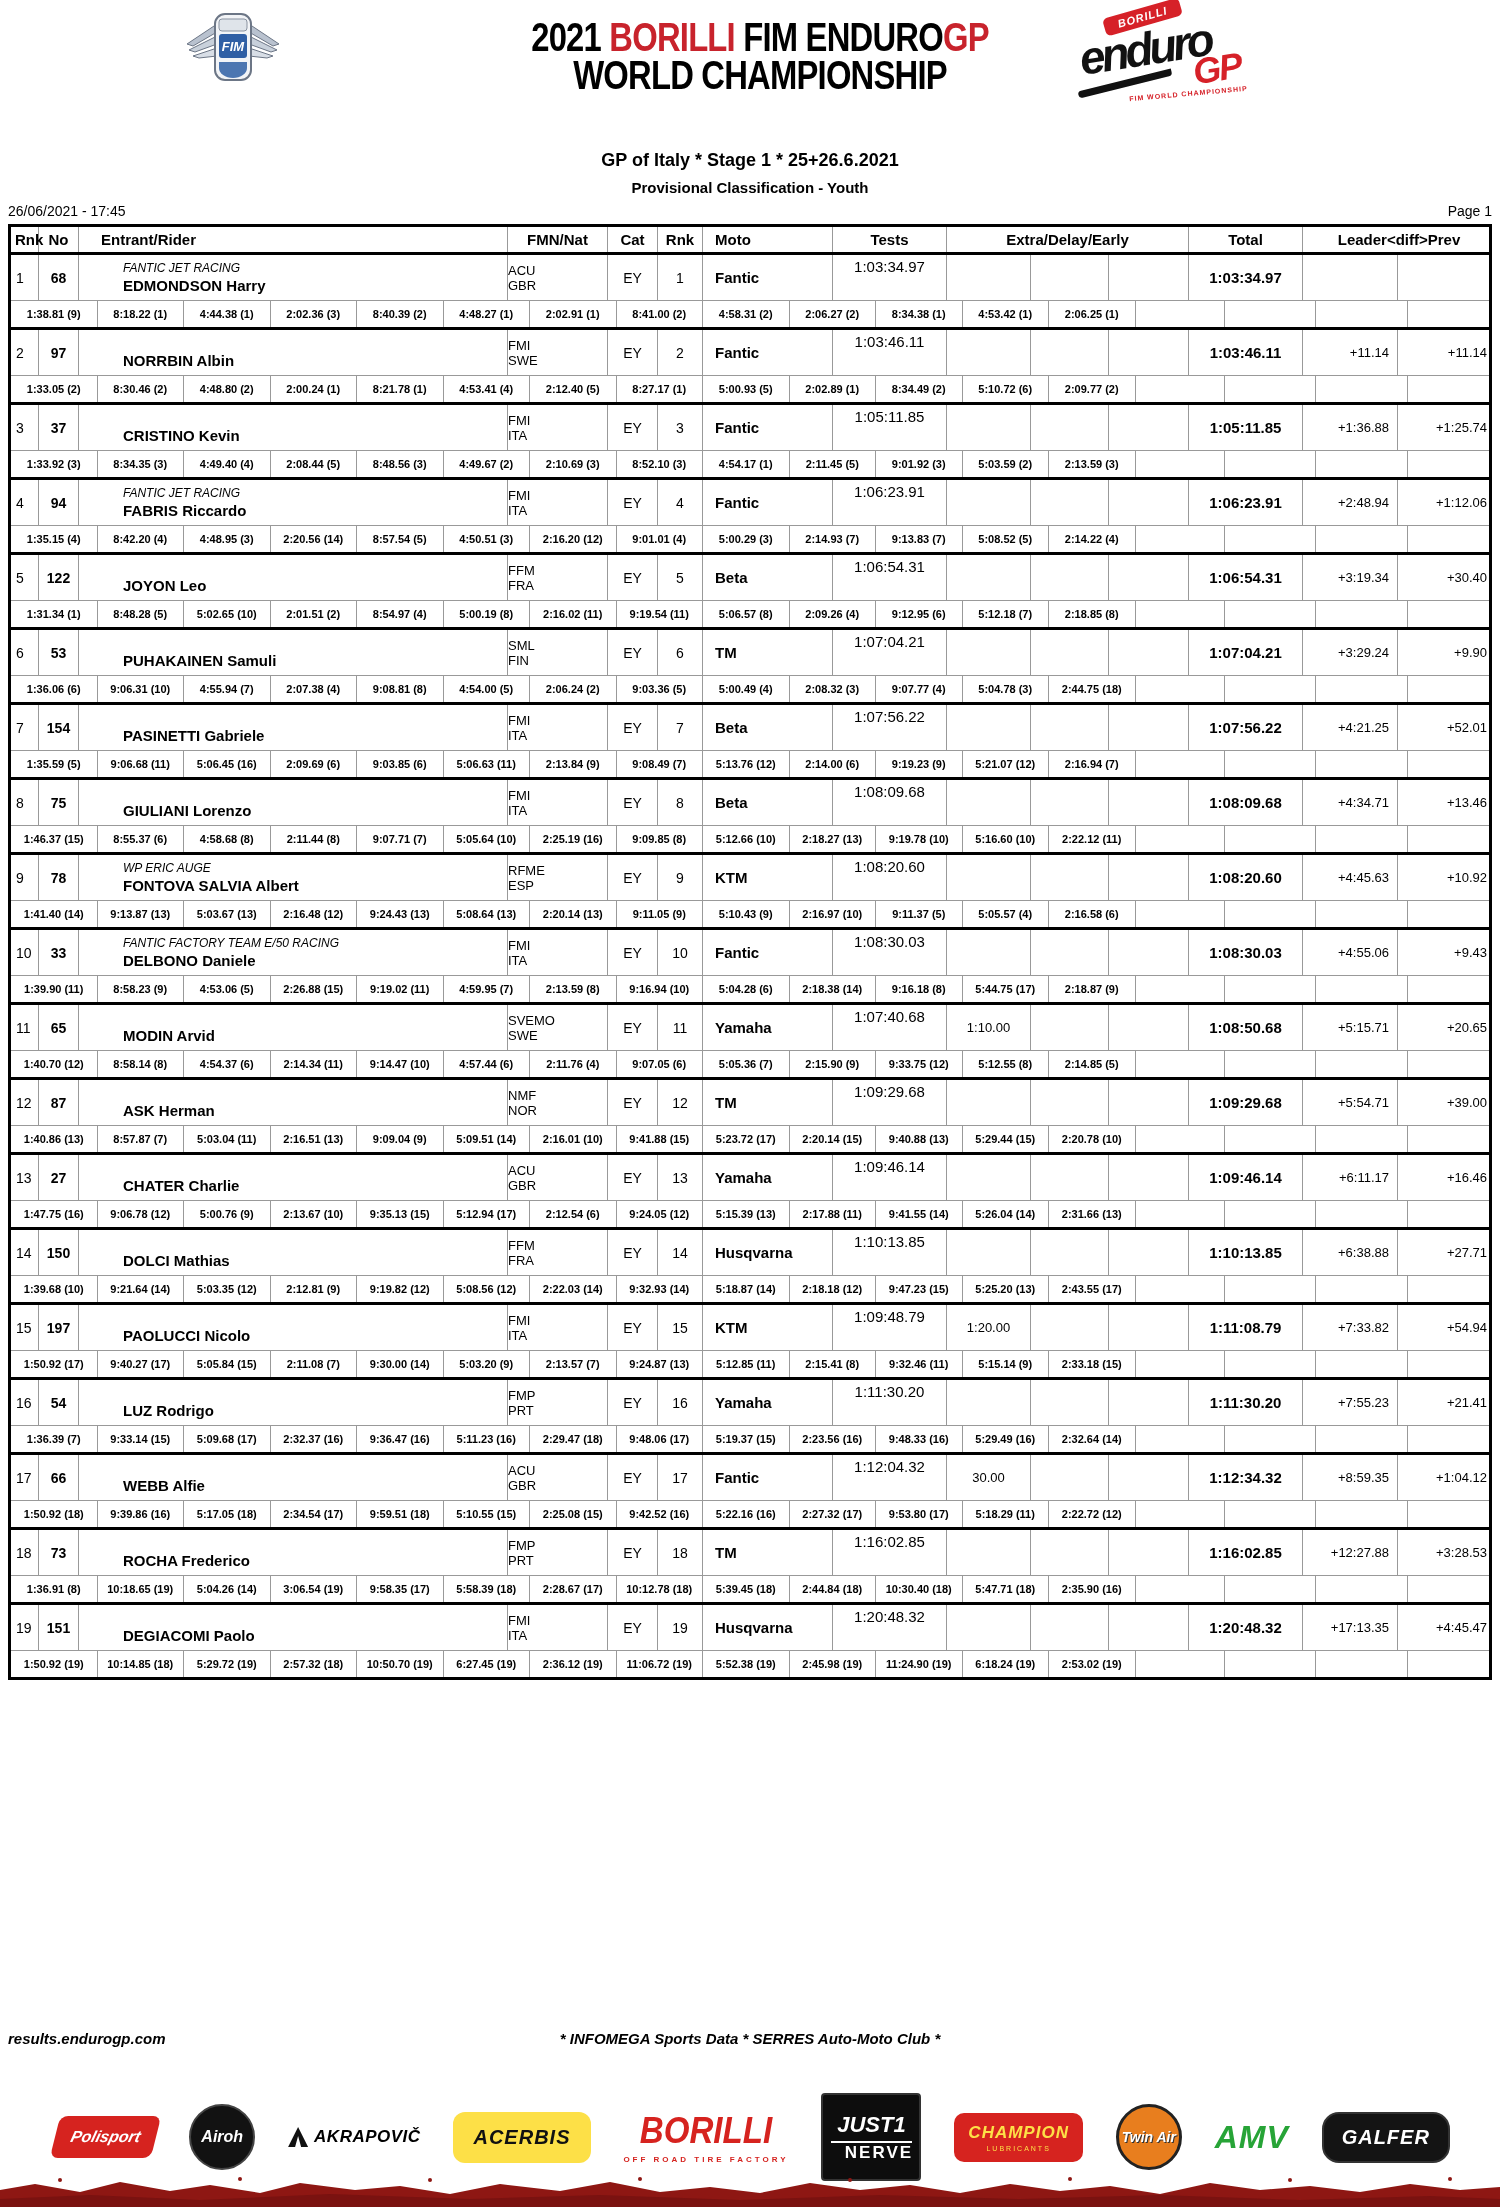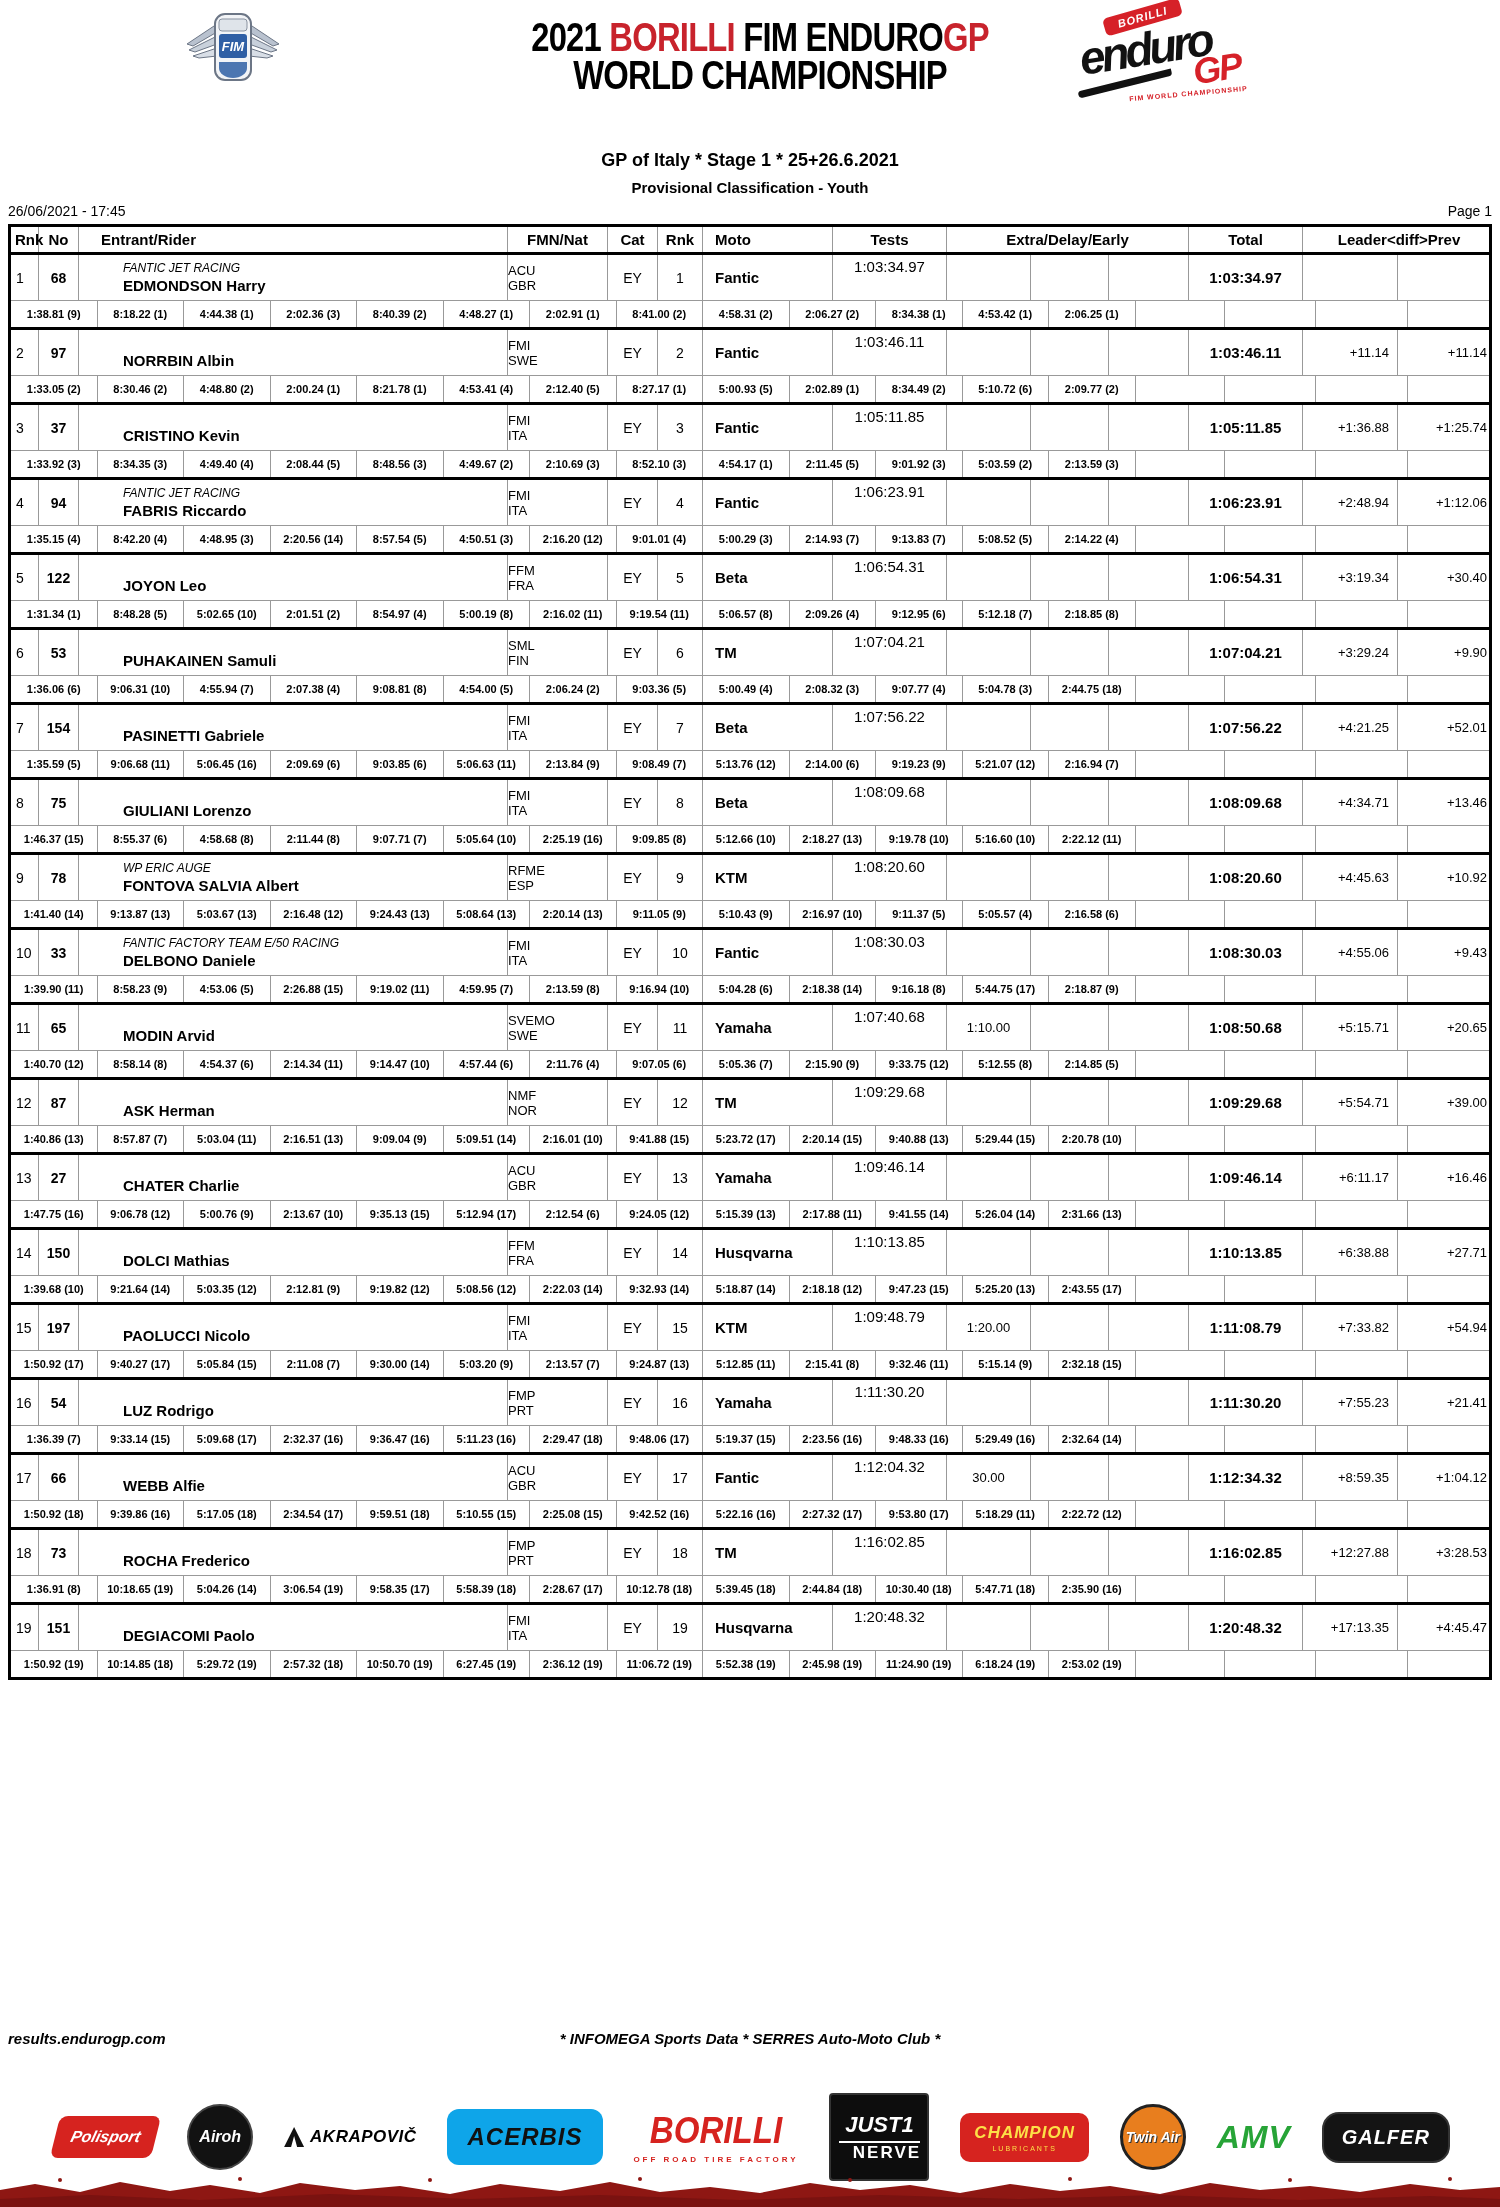--- a/index.html
+++ b/index.html
@@ -77,22 +77,22 @@
               display:flex; align-items:center; justify-content:space-between; }
   .lg { display:flex; flex-direction:column; align-items:center; justify-content:center; }
   .lg-polisport { background:#d6231f; color:#fff; font-style:italic; font-weight:bold;
                   padding:12px 16px; transform:skewX(-14deg); border-radius:8px; font-size:16px; }
   .lg-airoh { width:66px; height:66px; background:#121212; border-radius:50%; color:#fff;
               font-style:italic; font-weight:bold; font-size:16px; border:2px solid #444; }
   .lg-akrapovic { flex-direction:row; gap:6px; font-weight:bold; font-style:italic;
                   font-size:17px; letter-spacing:0.5px; }
   .ak-mark { width:20px; height:20px; background:#111;
              clip-path:polygon(50% 0, 100% 100%, 65% 100%, 50% 45%, 35% 100%, 0 100%); }
-  .lg-acerbis { background:#0ea5e9; color:#111; font-weight:bold; font-style:italic;
-                padding:14px 20px; border-radius:12px; font-size:24px; letter-spacing:1px; }
+  .lg-acerbis { background:#fde047; color:#111; font-weight:bold; font-style:italic;
+                padding:14px 20px; border-radius:12px; font-size:20px; letter-spacing:1px; }
   .lg-borilli { color:#d6231f; }
   .borilli-main { font-size:36px; font-weight:bold; font-style:italic; letter-spacing:0px;
                   transform:scaleX(0.92); }
   .borilli-sub { font-size:8px; letter-spacing:3px; margin-top:3px; font-weight:bold; }
   .lg-just1 { background:#0d0d0d; color:#fff; width:100px; height:88px; border-radius:4px;
               border:2px solid #333; }
   .just1-top { font-size:22px; font-weight:bold; font-style:italic; border-bottom:2px solid #fff;
                padding:0 6px 3px; }
   .just1-bottom { font-size:17px; letter-spacing:2px; font-weight:bold;margin-left:15px; }
   .lg-champion { background:#d6231f; color:#fde047; padding:10px 14px; border-radius:10px; }
@@ -811,21 +811,21 @@
             <div>5:05.84 (15)</div>
             <div>2:11.08 (7)</div>
             <div>9:30.00 (14)</div>
             <div>5:03.20 (9)</div>
             <div>2:13.57 (7)</div>
             <div>9:24.87 (13)</div>
             <div>5:12.85 (11)</div>
             <div>2:15.41 (8)</div>
             <div>9:32.46 (11)</div>
             <div>5:15.14 (9)</div>
-            <div>2:32.18 (15)</div>
+            <div>2:33.18 (15)</div>
             <div class="tfill"></div>
         <div class="tfill"></div>
         <div class="tfill"></div>
         <div class="tfill"></div>
       </div>
     </div>
 
     <div class="block">
       <div class="main-row">
         <div class="c-rnk">16</div>

